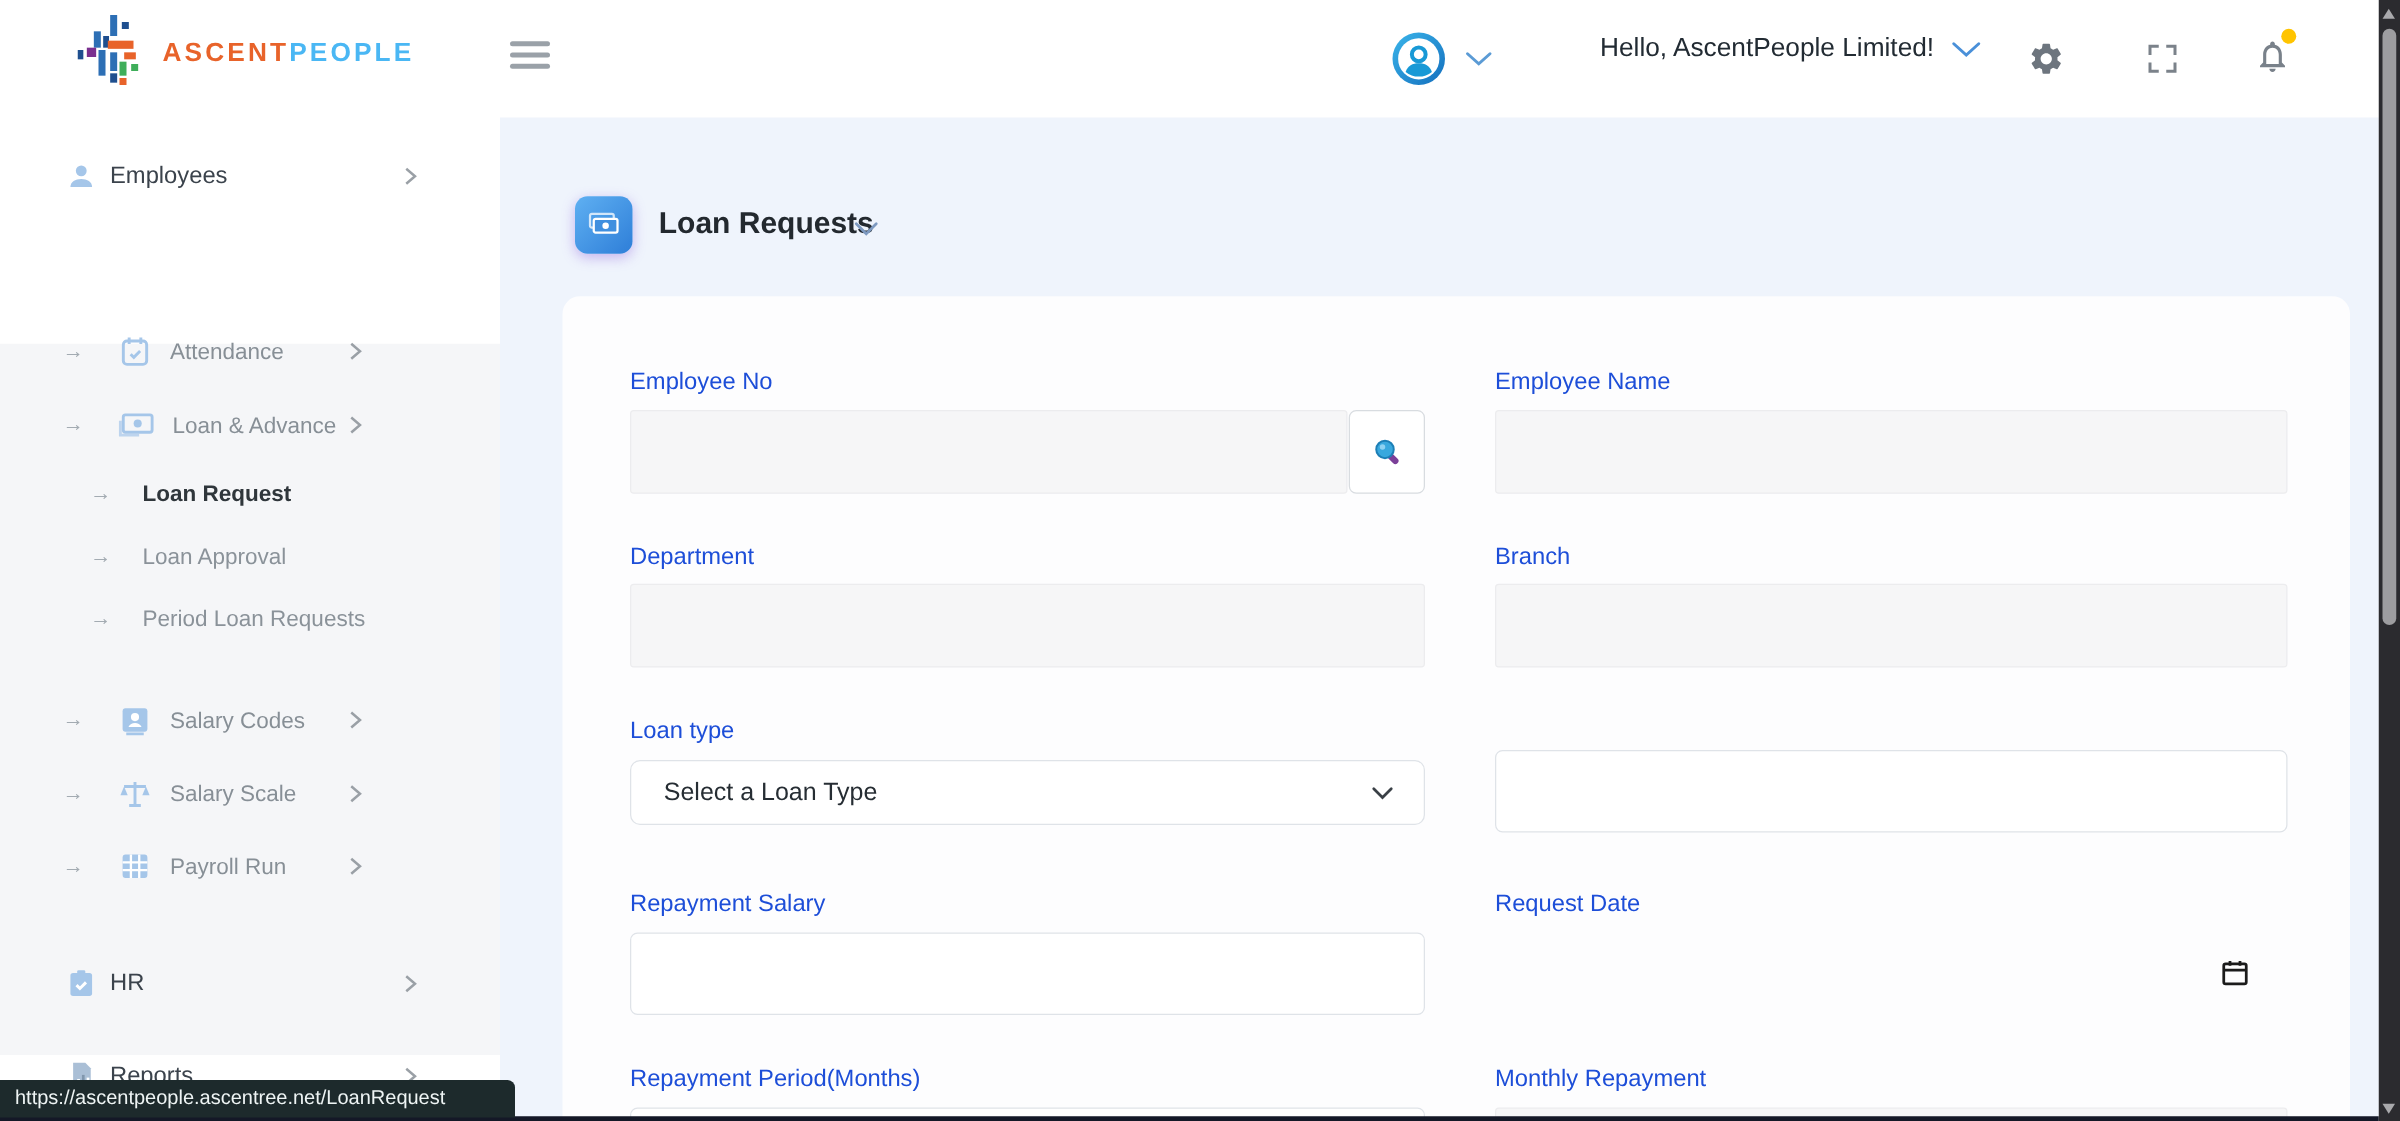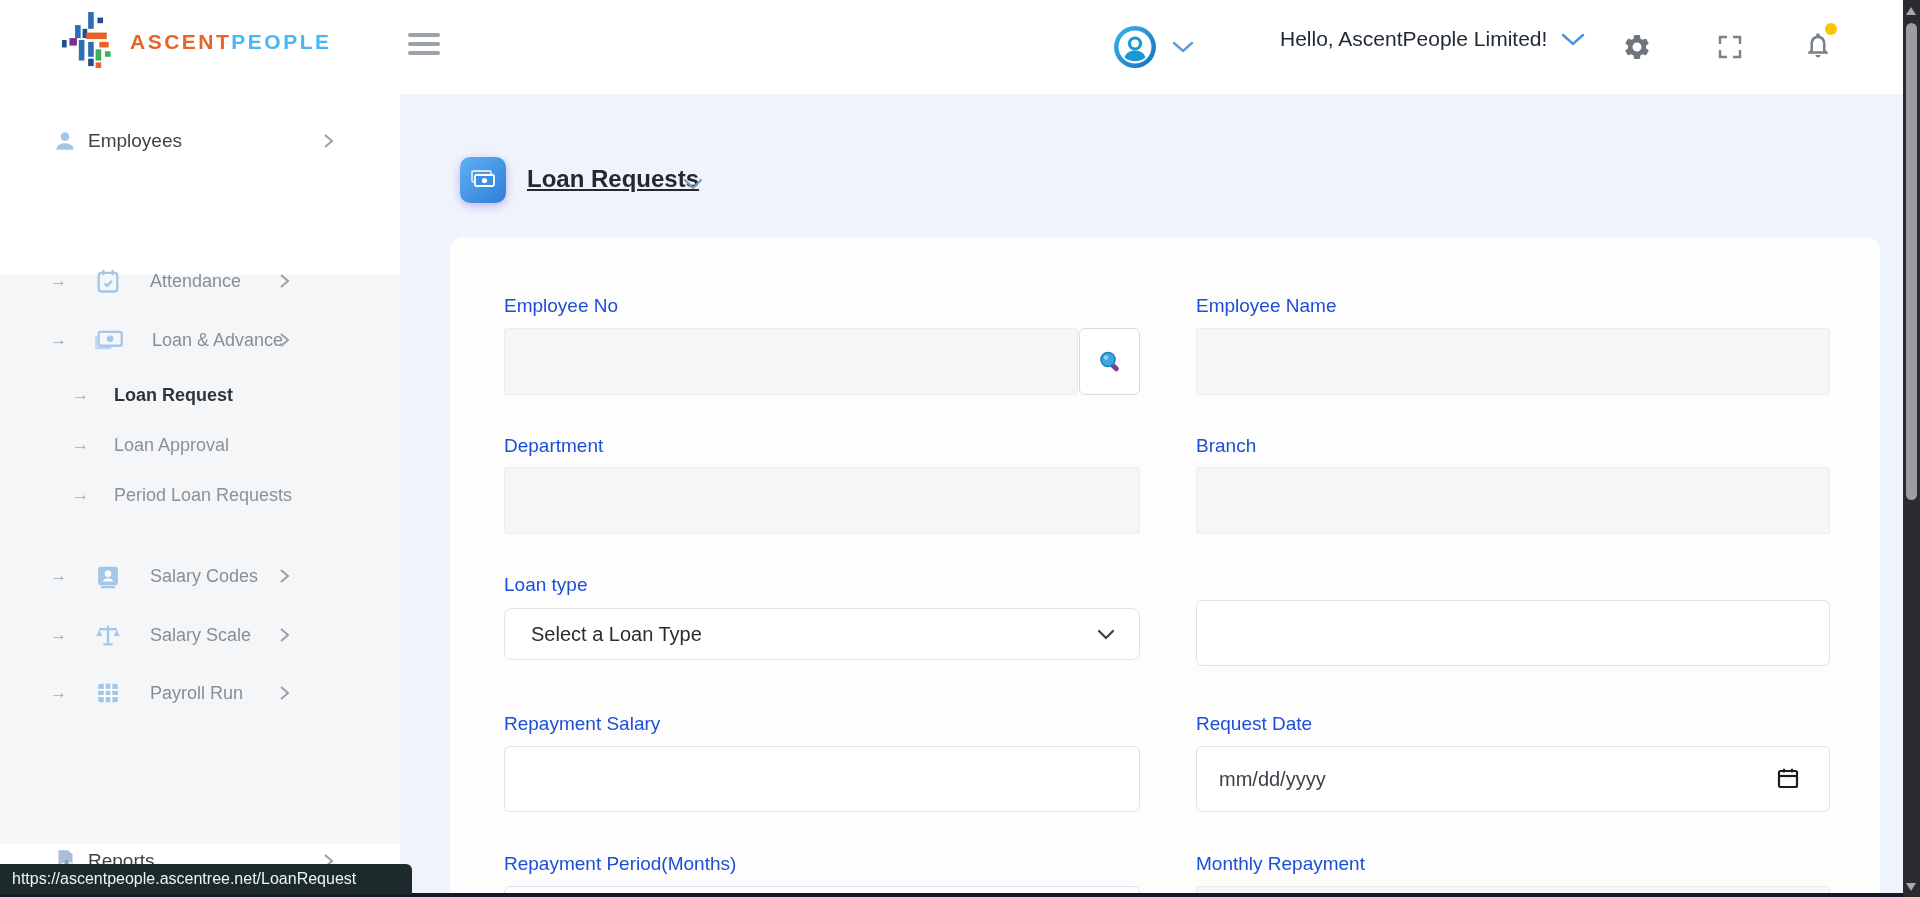--- a/index.html
+++ b/index.html
@@ -20,35 +20,35 @@
   .bell-wrap { position:relative; }
   .bell-dot { position:absolute; right:-4px; top:-7px; width:12px; height:12px; border-radius:50%; background:#ffc400; }
 
   
   .sidebar { position:absolute; left:0; top:102px; width:400px; height:803px; background:#ffffff; }
   .side-group-bg { position:absolute; left:0; top:173px; width:400px; height:569px; background:#f5f6f8; }
   .side-item { position:absolute; left:0; width:400px; height:44px; display:flex; align-items:center; cursor:pointer; }
   .tier1 { padding-left:52px; gap:10px; font-size:19px; color:#3b434c; }
   .tier2 { padding-left:50px; font-size:18px; color:#878f96; }
   .tier2 .icon { margin-left:24px; }
-  .tier2 .lbl { margin-left:28px; }
+  .tier2 .lbl { margin-left:14px; }
   .tier3 { padding-left:72px; font-size:18px; color:#8a9299; }
   .tier3 .lbl { margin-left:22px; }
   .tier3.active { color:#2f363b; font-weight:bold; }
   .sub-arrow { color:#a3abb2; font-size:17px; width:20px; display:inline-block; }
   .chev-right { position:absolute; }
   .chev-t1 { left:322px; }
   .chev-t2 { left:278px; }
 
   
   .main-bg { position:absolute; left:400px; top:94px; width:1503px; height:803px; background:#eff4fc; }
   .page-title-icon { position:absolute; left:460px; top:157px; width:46px; height:46px; border-radius:10px;
       background:linear-gradient(135deg,#5fb0f2,#2e7ed8); box-shadow:0 3px 10px rgba(130,80,220,0.4);
       display:flex; align-items:center; justify-content:center; }
-  .page-title { position:absolute; left:527px; top:165px; font-size:24px; font-weight:bold; color:#23292f;text-decoration:underline; }
+  .page-title { position:absolute; left:527px; top:165px; font-size:24px; font-weight:bold; color:#23292f; }
   .title-chev { position:absolute; left:683px; top:176px; cursor:pointer; }
   .card { position:absolute; left:450px; top:237px; width:1430px; height:660px; background:#fdfdfe; border-radius:14px 14px 0 0; }
 
   .fld-label { position:absolute; font-size:19px; color:#1d4ed8; }
   .fld-input { position:absolute; border-radius:6px; background:#ffffff; border:1px solid #dfe3e8; font-family:"Liberation Sans",sans-serif; font-size:20px; color:#2b3238; padding:0 22px; }
   .fld-input.gray { background:#f6f6f7; border:1px solid #ececee; border-radius:3px; }
   .fld-input::placeholder { color:#3b4249; opacity:1; }
   .search-btn { position:absolute; left:1079px; top:328px; width:61px; height:67px; background:#fff; border:1px solid #d8dce0; border-radius:6px; display:flex; align-items:center; justify-content:center; cursor:pointer; }
   .select-box { position:absolute; left:504px; top:608px; width:636px; height:52px; background:#fff; border:1px solid #dfe3e8; border-radius:8px; display:flex; align-items:center; padding:0 26px; font-size:20px; color:#262d33; cursor:pointer; }
   .select-box .sel-chev { position:absolute; right:24px; }
@@ -245,20 +245,31 @@
         <line x1="3.5" y1="14.6" x2="20.5" y2="14.6" stroke="#fff" stroke-width="1.6"></line>
         <line x1="9.2" y1="4" x2="9.2" y2="20" stroke="#fff" stroke-width="1.6"></line>
         <line x1="14.9" y1="4" x2="14.9" y2="20" stroke="#fff" stroke-width="1.6"></line>
       </svg>
       <span class="lbl">Payroll Run</span>
       <svg class="chev-right chev-t2" width="13" height="16" viewBox="0 0 13 16">
           <path d="M3 2l7 6-7 6" fill="none" stroke="#9aa0a6" stroke-width="2"></path>
         </svg>
     </div>
 
+    <div class="side-item tier1" style="top:663px;">
+      <svg class="icon" width="26" height="26" viewBox="0 0 24 24">
+        <rect x="4" y="4" width="16" height="17" rx="2" fill="#a5c6e9"></rect>
+        <rect x="9" y="2" width="6" height="4" rx="1" fill="#a5c6e9"></rect>
+        <path d="M8.5 13l2.5 2.5 4.5-4.5" fill="none" stroke="#ffffff" stroke-width="2.2"></path>
+      </svg>
+      <span class="lbl">HR</span>
+      <svg class="chev-right chev-t1" width="14" height="18" viewBox="0 0 14 18">
+          <path d="M3 3l7 6-7 6" fill="none" stroke="#9aa0a6" stroke-width="2"></path>
+        </svg>
+    </div>
 
     <div class="side-item tier1" style="top:737px;">
       <svg class="icon" width="26" height="26" viewBox="0 0 24 24">
         <path d="M6 2h9l4 4v16H6z" fill="#aabfd6"></path>
         <rect x="9" y="14" width="2" height="5" fill="#ffffff"></rect>
         <rect x="12.5" y="11" width="2" height="8" fill="#8096ad"></rect>
         <rect x="16" y="13" width="2" height="6" fill="#ffffff"></rect>
       </svg>
       <span class="lbl">Reports</span>
       <svg class="chev-right chev-t1" width="14" height="18" viewBox="0 0 14 18">
@@ -308,21 +319,20 @@
     <svg class="sel-chev" width="18" height="11" viewBox="0 0 18 11">
         <path d="M2 2l7 7 7-7" fill="none" stroke="#3a4046" stroke-width="2.2" stroke-linecap="round"></path>
       </svg>
   </div>
   <label class="fld-label" style="left:1196px; top:604px;">Loan Amount</label>
   <input class="fld-input" style="left: 1196px; top: 600px; width: 634px; height: 66px;">
 
   <label class="fld-label" style="left:504px; top:713px;">Repayment Salary</label>
   <input class="fld-input" style="left: 504px; top: 746px; width: 636px; height: 66px;">
   <label class="fld-label" style="left:1196px; top:713px;">Request Date</label>
-  <input class="fld-input" style="left: 1196px; top: 746px; width: 634px; height: 66px;" placeholder="mm/dd/yyyy">
   <div class="date-cal">
     <svg width="24" height="24" viewBox="0 0 24 24">
       <rect x="3" y="5" width="18" height="16" rx="1.5" fill="none" stroke="#1b1b1b" stroke-width="2.2"></rect>
       <line x1="3" y1="10" x2="21" y2="10" stroke="#1b1b1b" stroke-width="2.2"></line>
       <line x1="8" y1="2.8" x2="8" y2="6.5" stroke="#1b1b1b" stroke-width="2.2"></line>
       <line x1="16" y1="2.8" x2="16" y2="6.5" stroke="#1b1b1b" stroke-width="2.2"></line>
     </svg>
   </div>
 
   <label class="fld-label" style="left:504px; top:853px;">Repayment Period(Months)</label>

